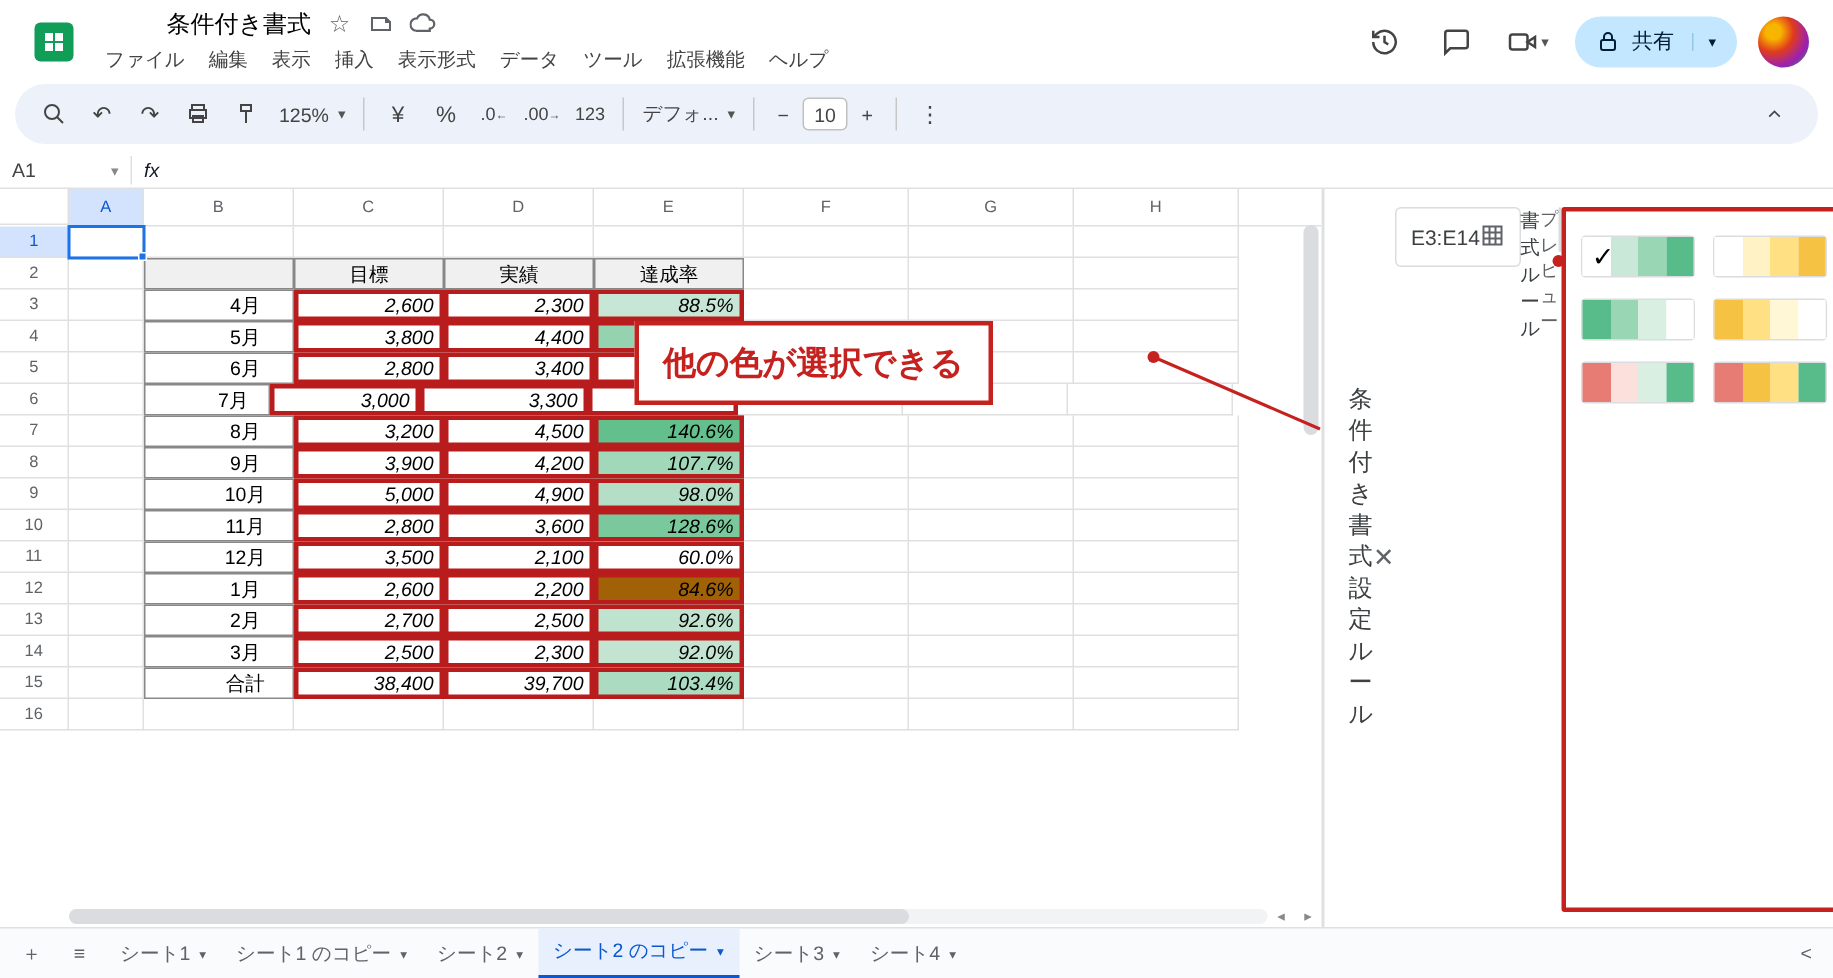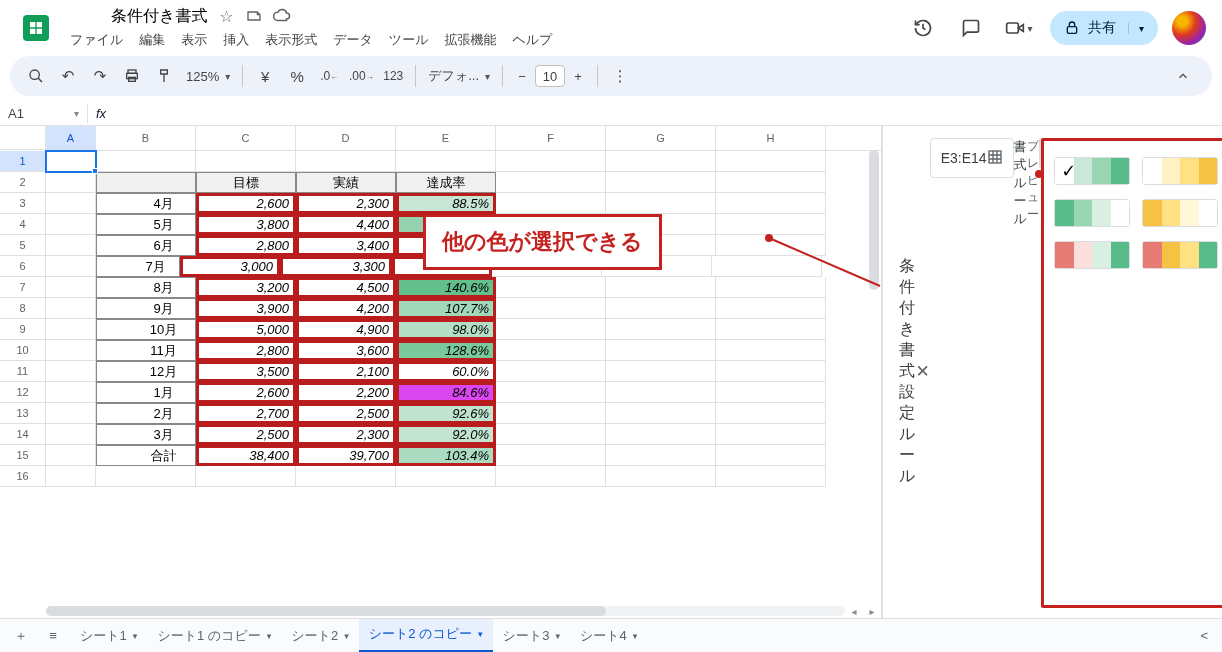--- a/index.html
+++ b/index.html
@@ -372,21 +372,21 @@
           <div class="cell" style="width: 110px;"></div>
           <div class="cell" style="width: 110px;"></div>
           <div class="cell" style="width: 110px;"></div>
         </div>
         <div class="grid-row">
           <div class="row-head">12</div>
           <div class="cell" style="width: 50px;"></div>
           <div class="cell data-b" style="width: 100px;">1月</div>
           <div class="cell data-n" style="width: 100px;">2,600</div>
           <div class="cell data-n" style="width: 100px;">2,200</div>
-          <div class="cell data-n" style="width: 100px; background: #d946ef;">84.6%</div>
+          <div class="cell data-n" style="width: 100px; background: #a16207;">84.6%</div>
           <div class="cell" style="width: 110px;"></div>
           <div class="cell" style="width: 110px;"></div>
           <div class="cell" style="width: 110px;"></div>
         </div>
         <div class="grid-row">
           <div class="row-head">13</div>
           <div class="cell" style="width: 50px;"></div>
           <div class="cell data-b" style="width: 100px;">2月</div>
           <div class="cell data-n" style="width: 100px;">2,700</div>
           <div class="cell data-n" style="width: 100px;">2,500</div>

